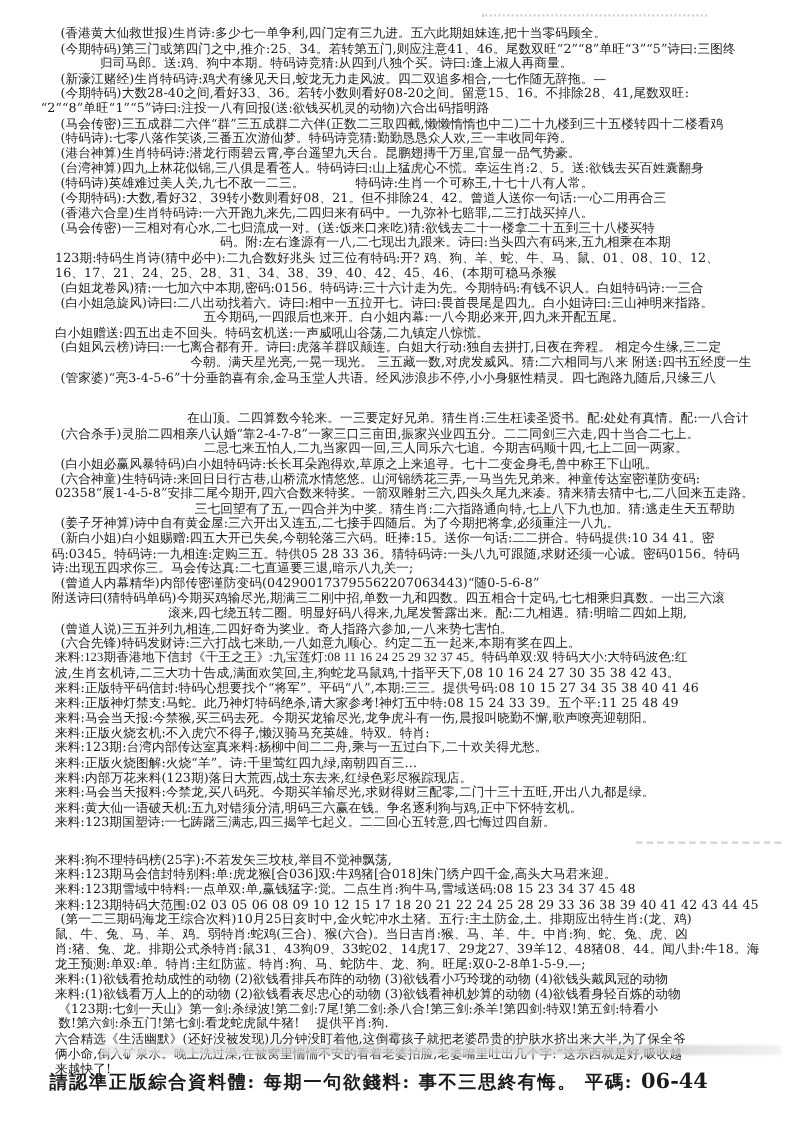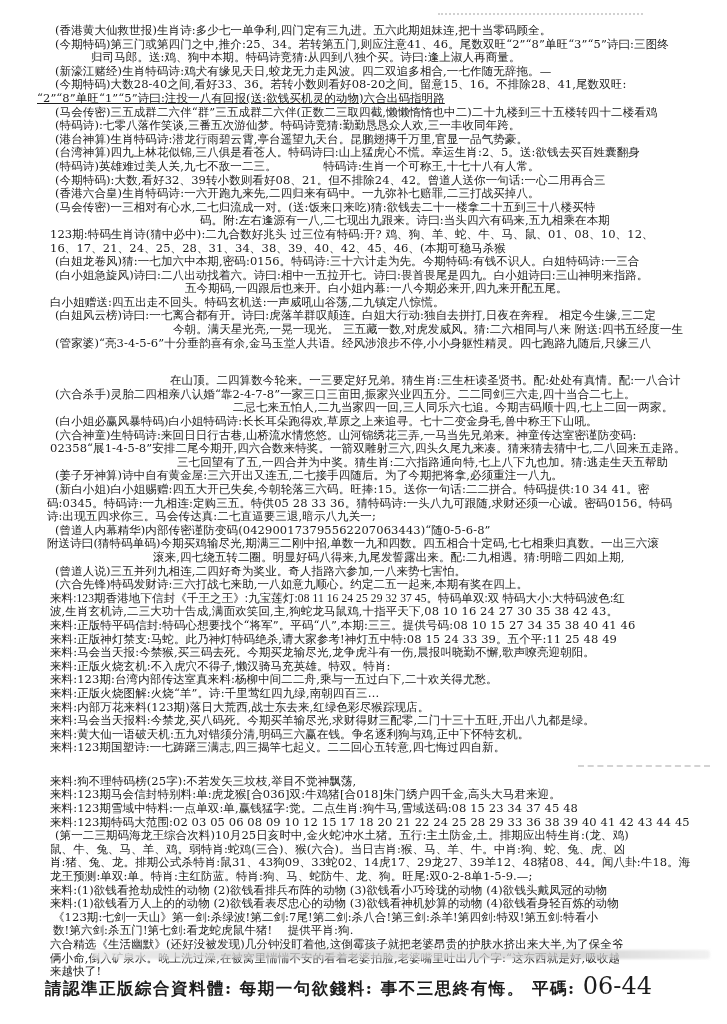--- a/index.html
+++ b/index.html
@@ -28,23 +28,23 @@
     position:absolute;
     left:45px;
     top:972px;
     width:670px;
     font-weight:bold;
     font-size:16.5px;
     letter-spacing:1.5px;
     white-space:nowrap;
   }
   .footer .code{
-    font-size:24px;
+    font-size:19px;
     letter-spacing:0;
-    font-weight:normal;
+    font-weight:bold;
   }
   
   .artifact{position:absolute;pointer-events:none;}
   .a-top-smudge{
     top:13px;left:438px;width:205px;height:4px;
     border-top:2px dotted #b9b9b9;opacity:.65;
   }
   .a-right-dashes{
     top:765px;left:578px;width:132px;height:4px;
     border-top:2px dashed #a8a8a8;opacity:.5;
@@ -61,42 +61,42 @@
 <div class="doc">
 
   <div class="artifact a-top-smudge"></div>
 
   <div class="body" id="doc-body">
       <div class="line">(香港黄大仙救世报)生肖诗:多少七一单争利,四门定有三九进。五六此期姐妹连,把十当零码顾全。</div>
       <div class="line">(今期特码)第三门或第四门之中,推介:25、34。若转第五门,则应注意41、46。尾数双旺“2”“8”单旺“3”“5”诗曰:三图终</div>
       <div class="line" style="margin-left: 36px;">归司马郎。送:鸡、狗中本期。特码诗竞猜:从四到八独个买。诗曰:逢上淑人再商量。</div>
       <div class="line">(新濠江赌经)生肖特码诗:鸡犬有缘见天日,蛟龙无力走风波。四二双追多相合,一七作随无辞拖。—</div>
       <div class="line">(今期特码)大数28-40之间,看好33、36。若转小数则看好08-20之间。留意15、16。不排除28、41,尾数双旺:</div>
-      <div class="line" style="margin-left: -18px; text-decoration: underline;">“2”“8”单旺“1”“5”诗曰:注投一八有回报(送:欲钱买机灵的动物)六合出码指明路</div>
+      <div class="line" style="margin-left: -18px;">“2”“8”单旺“1”“5”诗曰:注投一八有回报(送:欲钱买机灵的动物)六合出码指明路</div>
       <div class="line">(马会传密)三五成群二六伴“群”三五成群二六伴(正数二三取四截,懒懒惰惰也中二)二十九楼到三十五楼转四十二楼看鸡</div>
       <div class="line">(特码诗):七零八落作笑谈,三番五次游仙梦。特码诗竞猜:勤勤恳恳众人欢,三一丰收同年跨。</div>
       <div class="line">(港台神算)生肖特码诗:潜龙行雨碧云霄,亭台遥望九天台。昆鹏翅摶千万里,官显一品气势豪。</div>
       <div class="line">(台湾神算)四九上林花似锦,三八俱是看苍人。特码诗曰:山上猛虎心不慌。幸运生肖:2、5。送:欲钱去买百姓囊翻身</div>
       <div class="line">(特码诗)英雄难过美人关,九七不敌一二三。　　　　特码诗:生肖一个可称王,十七十八有人常。</div>
       <div class="line">(今期特码):大数,看好32、39转小数则看好08、21。但不排除24、42。曾道人送你一句话:一心二用再合三</div>
       <div class="line">(香港六合皇)生肖特码诗:一六开跑九来先,二四归来有码中。一九弥补七赔罪,二三打战买掉八。</div>
       <div class="line">(马会传密)一三相对有心水,二七归流成一对。(送:饭来口来吃)猜:欲钱去二十一楼拿二十五到三十八楼买特</div>
       <div class="line" style="margin-left: 145px;">码。附:左右逢源有一八,二七现出九跟来。诗曰:当头四六有码来,五九相乘在本期</div>
       <div class="line" style="margin-left: -5px;">123期:特码生肖诗(猜中必中):二九合数好兆头 过三位有特码:开? 鸡、狗、羊、蛇、牛、马、鼠、01、08、10、12、</div>
       <div class="line" style="margin-left: -5px;">16、17、21、24、25、28、31、34、38、39、40、42、45、46、(本期可稳马杀猴</div>
       <div class="line">(白姐龙卷风)猜:一七加六中本期,密码:0156。特码诗:三十六计走为先。今期特码:有钱不识人。白姐特码诗:一三合</div>
       <div class="line">(白小姐急旋风)诗曰:二八出动找着六。诗曰:相中一五拉开七。诗曰:畏首畏尾是四九。白小姐诗曰:三山神明来指路。</div>
       <div class="line" style="margin-left: 130px;">五今期码,一四跟后也来开。白小姐内幕:一八今期必来开,四九来开配五尾。</div>
       <div class="line" style="margin-left: -5px;">白小姐赠送:四五出走不回头。特码玄机送:一声威吼山谷荡,二九镇定八惊慌。</div>
       <div class="line">(白姐风云榜)诗曰:一七离合都有开。诗曰:虎落羊群叹颠连。白姐大行动:独自去拼打,日夜在奔程。 相定今生缘,三二定</div>
       <div class="line" style="margin-left: 118px;">今朝。满天星光亮,一晃一现光。 三五藏一数,对虎发威风。猜:二六相同与八来 附送:四书五经度一生</div>
       <div class="line">(管家婆)“亮3-4-5-6”十分垂韵喜有余,金马玉堂人共语。经风涉浪步不停,小小身躯性精灵。四七跑路九随后,只缘三八</div>
       <div class="line" style="margin-left: 115px; margin-top: 24px;">在山顶。二四算数今轮来。一三要定好兄弟。猜生肖:三生枉读圣贤书。配:处处有真情。配:一八合计</div>
       <div class="line">(六合杀手)灵胎二四相亲八认婚“靠2-4-7-8”一家三口三亩田,振家兴业四五分。二二同剑三六走,四十当合二七上。</div>
-      <div class="line" style="margin-left: 130px; text-align: center;">二忌七来五怕人,二九当家四一回,三人同乐六七追。今期吉码顺十四,七上二回一两家。</div>
+      <div class="line" style="margin-left: 130px;">二忌七来五怕人,二九当家四一回,三人同乐六七追。今期吉码顺十四,七上二回一两家。</div>
       <div class="line">(白小姐必赢风暴特码)白小姐特码诗:长长耳朵跑得欢,草原之上来追寻。七十二变金身毛,兽中称王下山吼。</div>
       <div class="line">(六合神童)生特码诗:来回日日行古巷,山桥流水情悠悠。山河锦绣花三弄,一马当先兄弟来。神童传达室密谨防变码:</div>
       <div class="line" style="margin-left: -5px;">02358“展1-4-5-8”安排二尾今期开,四六合数来特奖。一箭双雕射三六,四头久尾九来凑。猜来猜去猜中七,二八回来五走路。</div>
       <div class="line" style="margin-left: 122px;">三七回望有了五,一四合并为中奖。猜生肖:二六指路通向特,七上八下九也加。猜:逃走生天五帮助</div>
       <div class="line">(姜子牙神算)诗中自有黄金屋:三六开出又连五,二七接手四随后。为了今期把将拿,必须重注一八九。</div>
       <div class="line">(新白小姐)白小姐赐赠:四五大开已失矣,今朝轮落三六码。旺捧:15。送你一句话:二二拼合。特码提供:10 34 41。密</div>
       <div class="line" style="margin-left: -8px;">码:0345。特码诗:一九相连:定购三五。特供05 28 33 36。猜特码诗:一头八九可跟随,求财还须一心诚。密码0156。特码</div>
       <div class="line" style="margin-left: -8px;">诗:出现五四求你三。马会传达真:二七直逼要三退,暗示八九关一;</div>
       <div class="line">(曾道人内幕精华)内部传密谨防变码(042900173795562207063443)“随0-5-6-8”</div>
       <div class="line" style="margin-left: -8px;">附送诗曰(猜特码单码)今期买鸡输尽光,期满三二刚中招,单数一九和四数。四五相合十定码,七七相乘归真数。一出三六滚</div>

